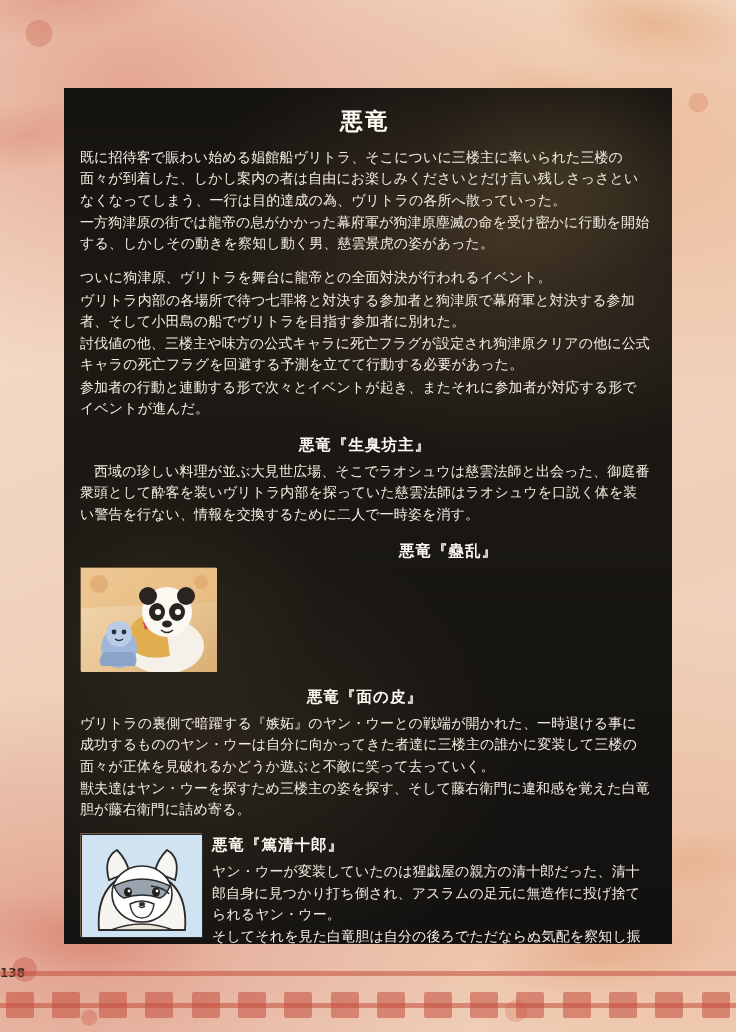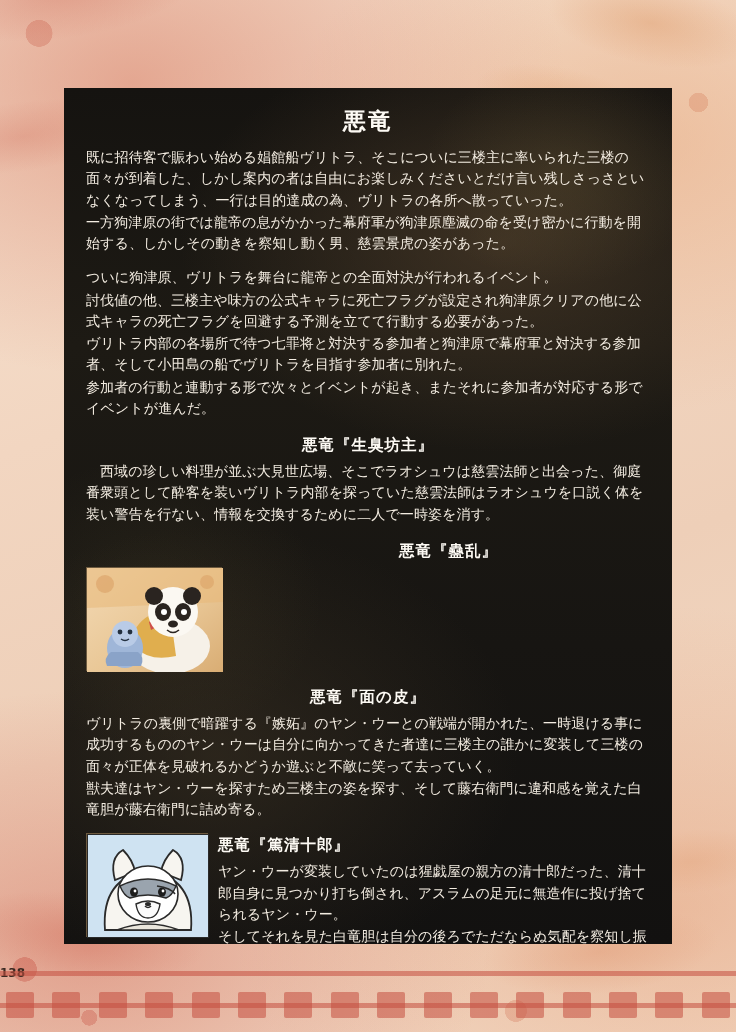--- a/index.html
+++ b/index.html
@@ -94,21 +94,21 @@
     position: absolute;
     left: 64px;
     top: 88px;
     width: 608px;
     height: 856px;
     background:
       radial-gradient(ellipse 460px 300px at 72% 18%, rgba(90,70,48,0.55), rgba(0,0,0,0) 70%),
       radial-gradient(ellipse 420px 320px at 25% 78%, rgba(70,58,40,0.45), rgba(0,0,0,0) 72%),
       linear-gradient(180deg, #151310 0%, #1d1a14 30%, #171512 65%, #121110 100%);
     box-sizing: border-box;
-    padding: 16px 22px 18px 22px;
+    padding: 16px 22px 18px 16px;
     color: #f2ece2;
     overflow: hidden;
   }
   .card::after {
     content: "";
     position: absolute;
     inset: 0;
     pointer-events: none;
     background:
       radial-gradient(ellipse 200px 160px at 82% 10%, rgba(140,120,70,0.18), transparent 70%),
@@ -188,22 +188,22 @@
     <div class="card-inner">
 
       <div class="doc-title">悪竜</div>
 
       <p class="body">既に招待客で賑わい始める娼館船ヴリトラ、そこについに三楼主に率いられた三楼の面々が到着した、しかし案内の者は自由にお楽しみくださいとだけ言い残しさっさといなくなってしまう、一行は目的達成の為、ヴリトラの各所へ散っていった。</p>
       <p class="body">一方狗津原の街では龍帝の息がかかった幕府軍が狗津原塵滅の命を受け密かに行動を開始する、しかしその動きを察知し動く男、慈雲景虎の姿があった。</p>
 
       <div class="gap"></div>
 
       <p class="body">ついに狗津原、ヴリトラを舞台に龍帝との全面対決が行われるイベント。</p>
+      <p class="body">ヴリトラ内部の各場所で待つ七罪将と対決する参加者と狗津原で幕府軍と対決する参加者、そして小田島の船でヴリトラを目指す参加者に別れた。</p>
       <p class="body">討伐値の他、三楼主や味方の公式キャラに死亡フラグが設定され狗津原クリアの他に公式キャラの死亡フラグを回避する予測を立てて行動する必要があった。</p>
-      <p class="body">ヴリトラ内部の各場所で待つ七罪将と対決する参加者と狗津原で幕府軍と対決する参加者、そして小田島の船でヴリトラを目指す参加者に別れた。</p>
       <p class="body">参加者の行動と連動する形で次々とイベントが起き、またそれに参加者が対応する形でイベントが進んだ。</p>
 
       <div class="section-title">悪竜『生臭坊主』</div>
       <p class="body indent">西域の珍しい料理が並ぶ大見世広場、そこでラオシュウは慈雲法師と出会った、御庭番衆頭として酔客を装いヴリトラ内部を探っていた慈雲法師はラオシュウを口説く体を装い警告を行ない、情報を交換するために二人で一時姿を消す。</p>
 
       <div class="section-title section-title-right">悪竜『蠱乱』</div>
       <div class="row-with-art">
         <div class="art art-panda">
           <svg viewBox="0 0 136 104" width="136" height="104" aria-hidden="true">
             <defs>

